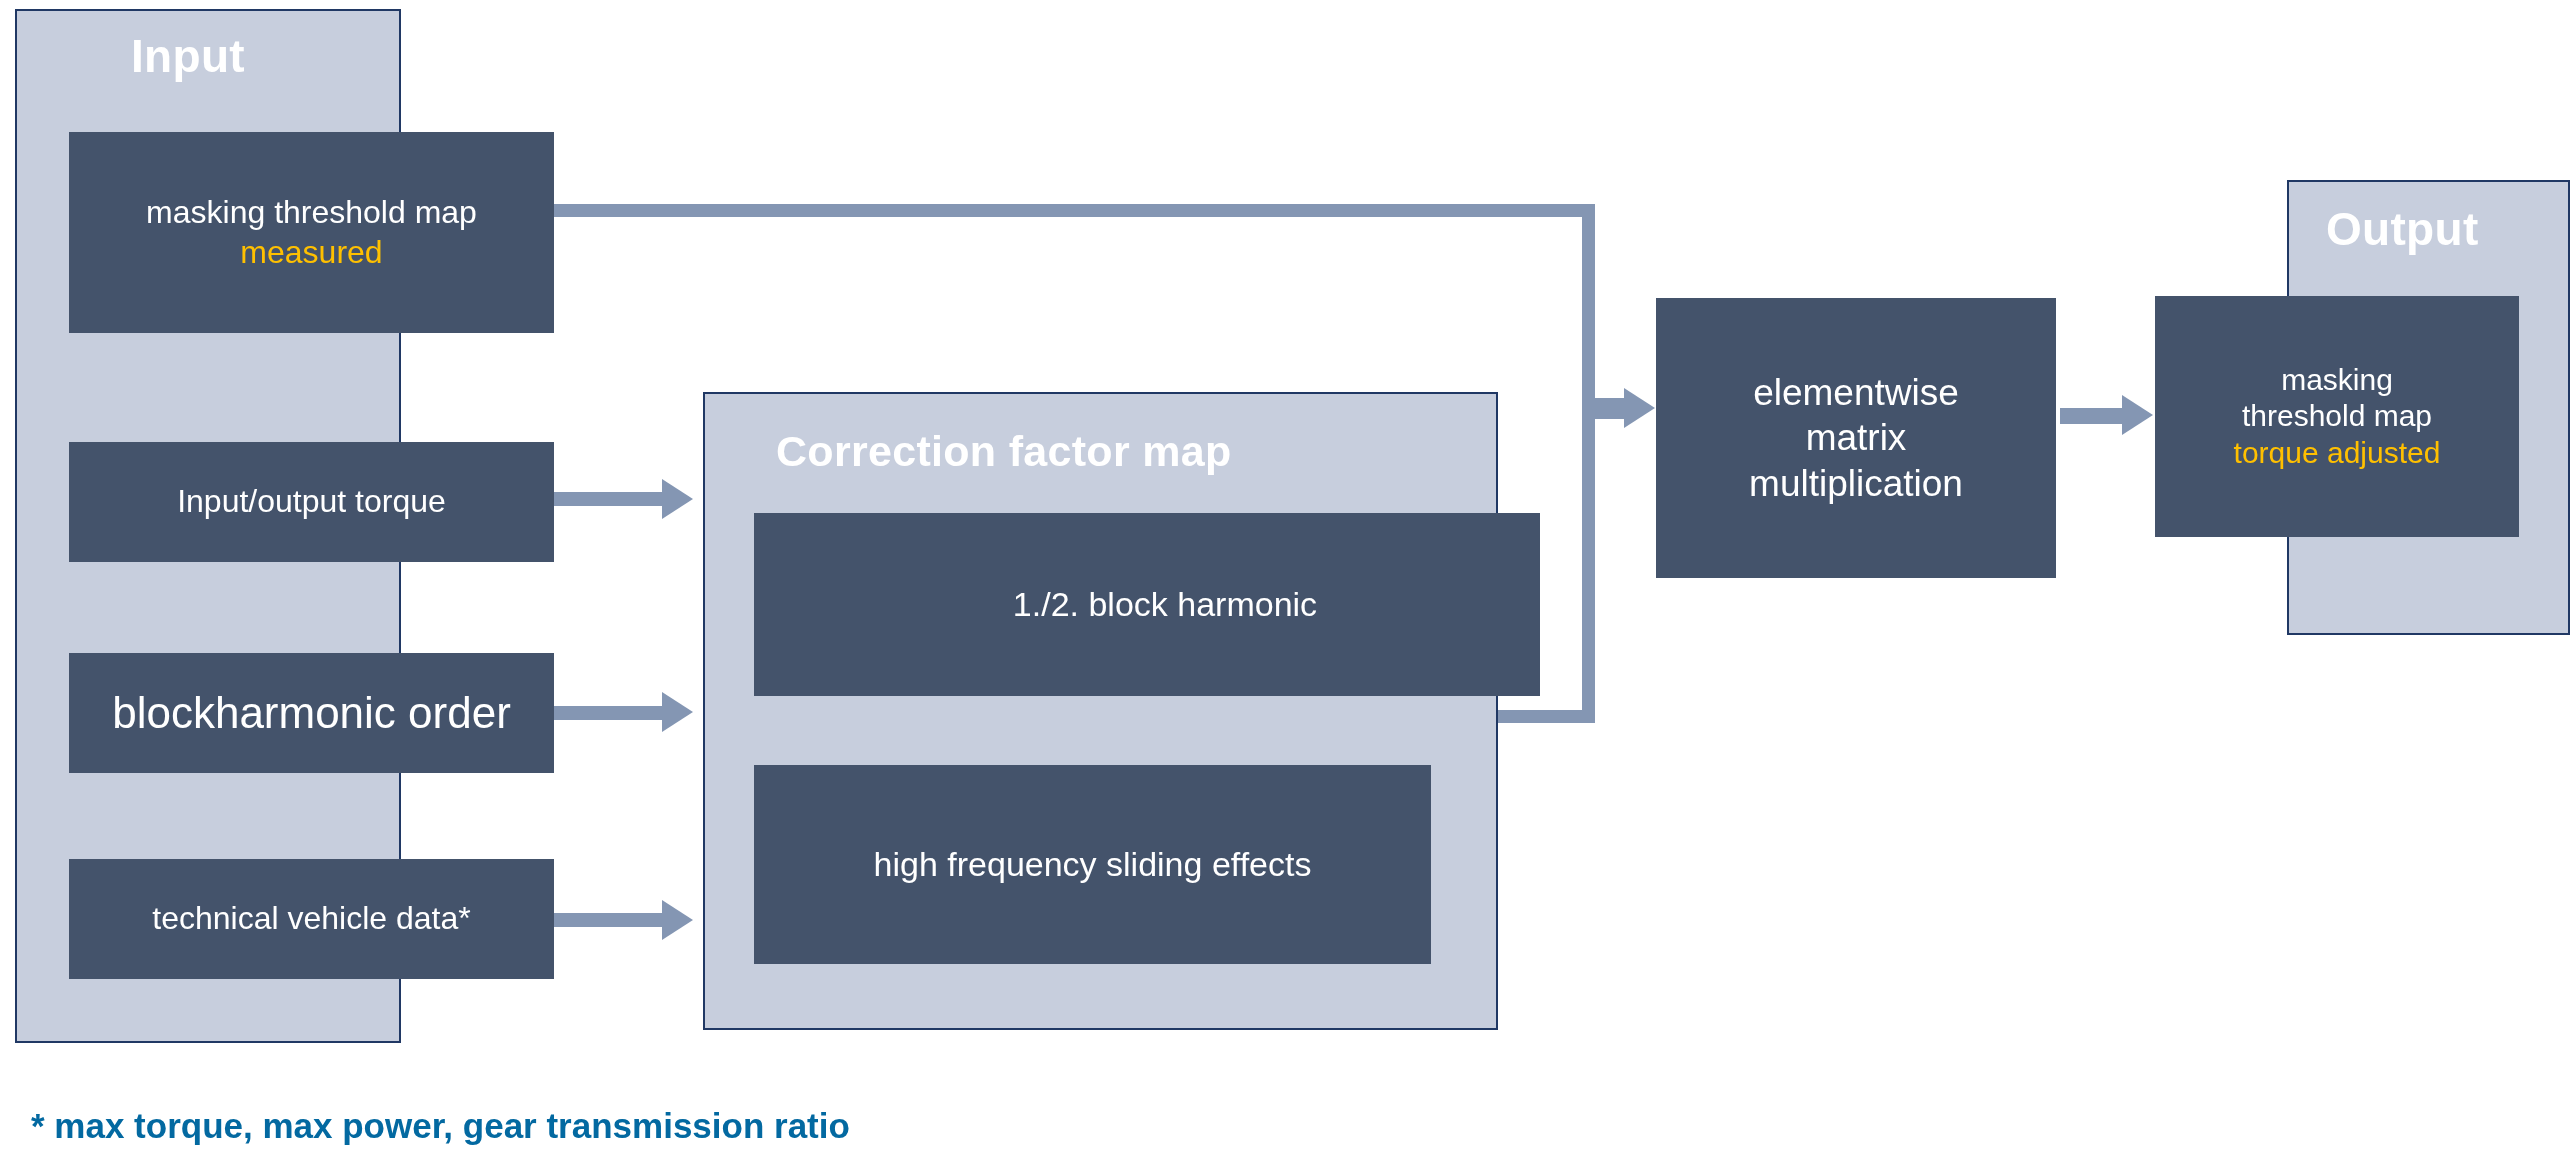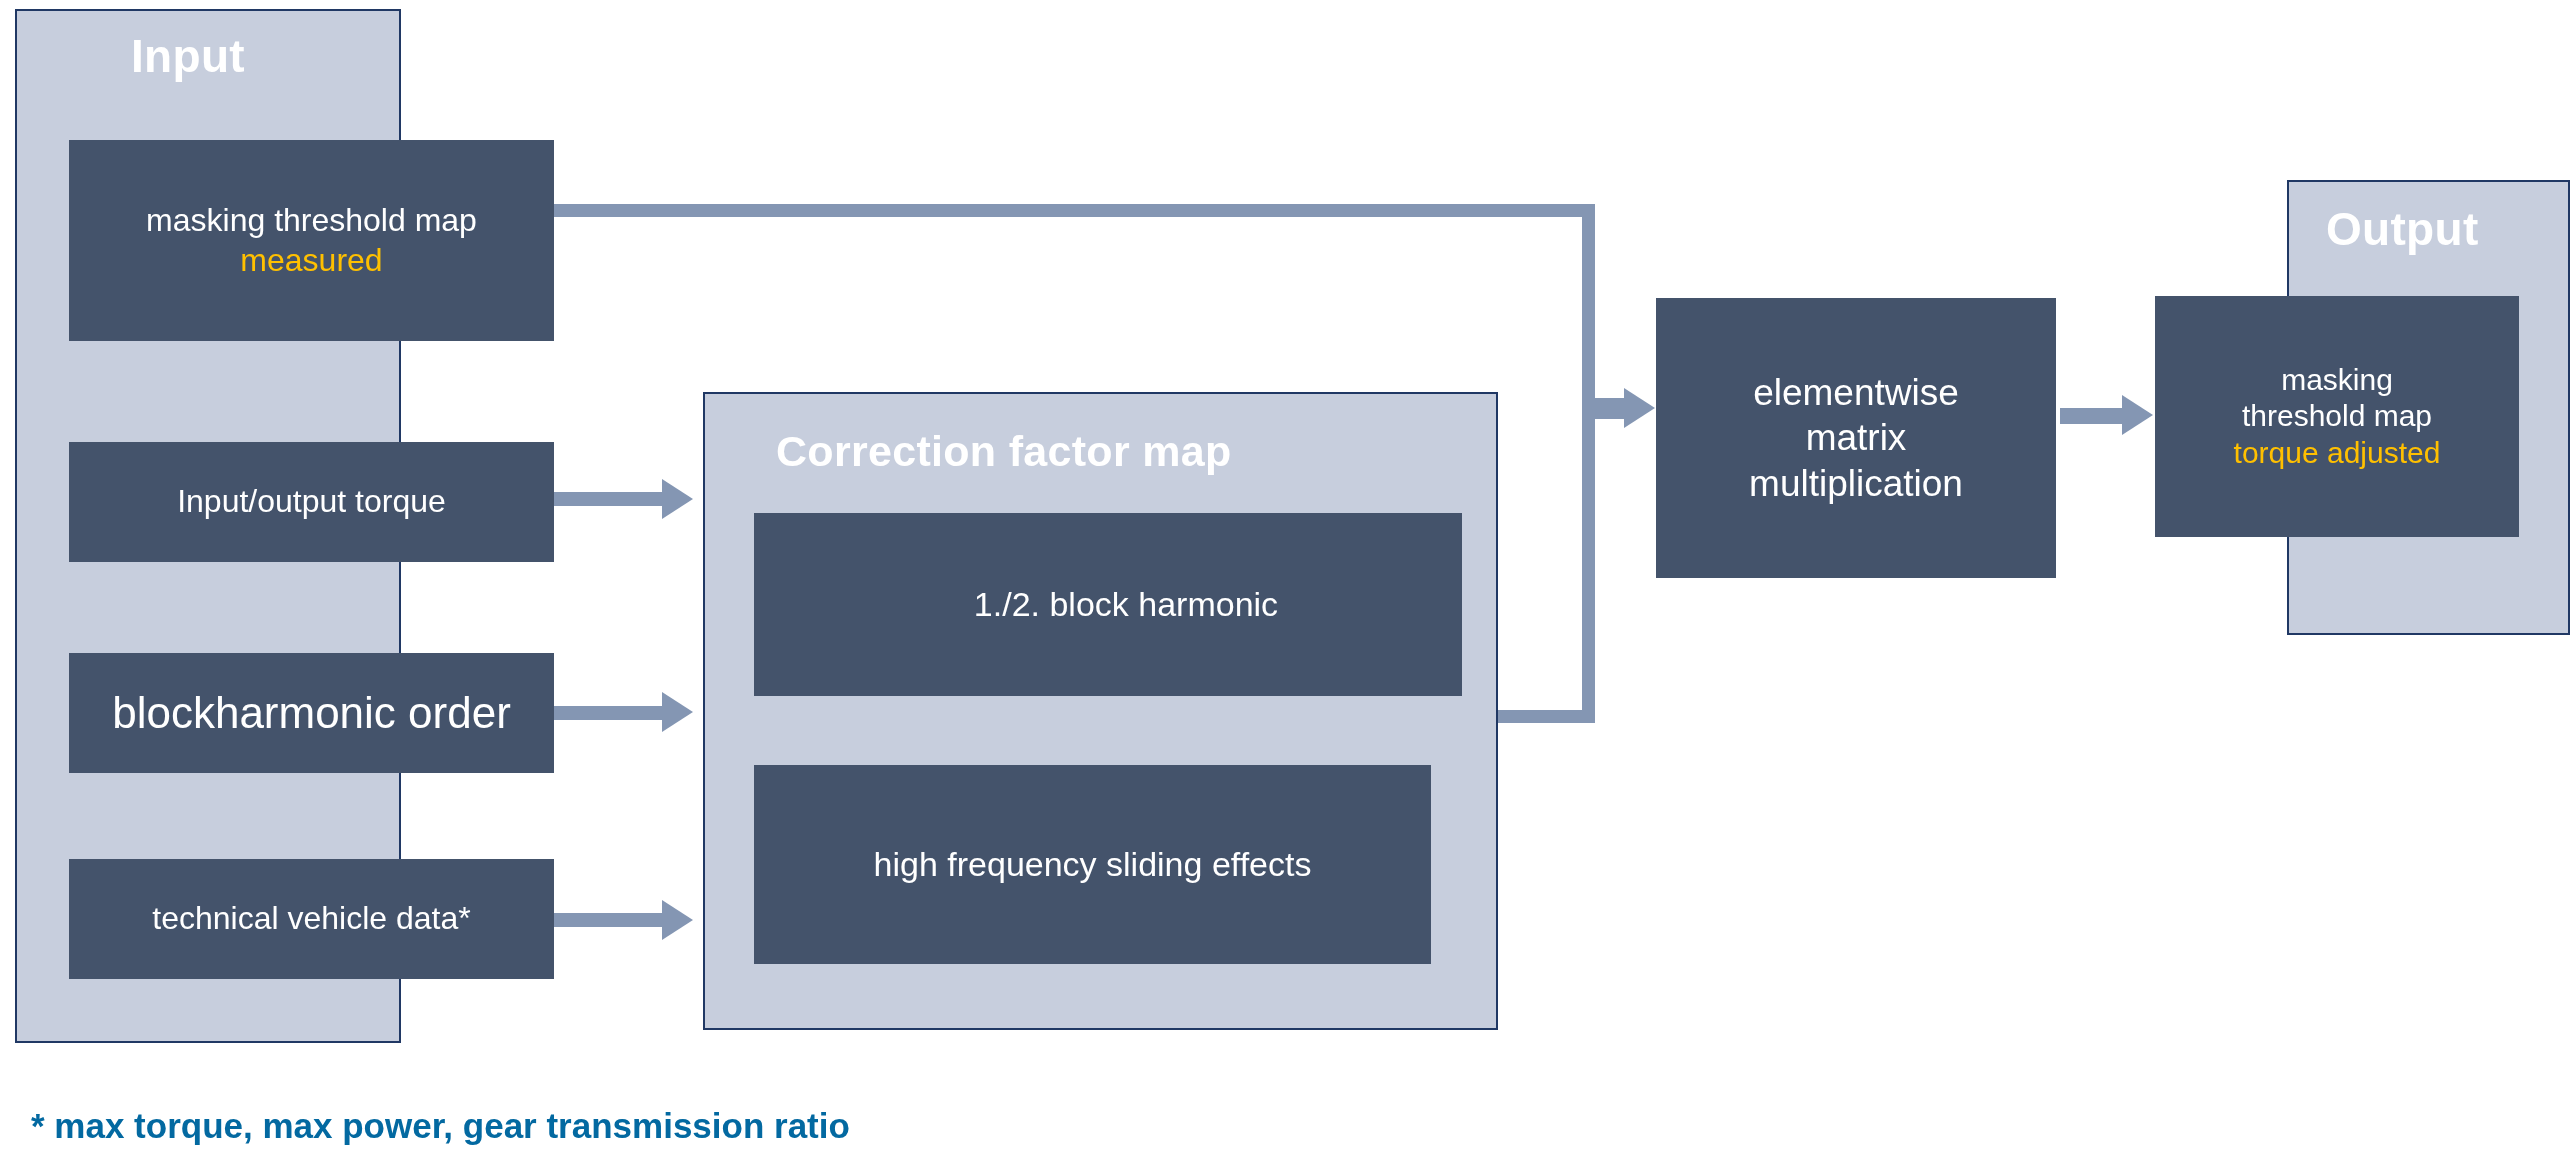--- a/index.html
+++ b/index.html
@@ -60,41 +60,41 @@
   }
 </style>
 </head>
 <body>
 
 <div class="stage">
 
   <div class="panel" style="left:15px;top:9px;width:386px;height:1034px;"></div>
   <div class="panel-title" style="left:131px;top:29px;font-size:46px;">Input</div>
 
-  <div class="block" style="left:69px;top:140px;width:485px;height:201px;font-size:32px;">
+  <div class="block" style="left:69px;top:132px;width:485px;height:201px;font-size:32px;">
     <span class="line">masking threshold map</span>
     <span class="line gold">measured</span>
   </div>
 
   <div class="block" style="left:69px;top:442px;width:485px;height:120px;font-size:32px;">
     <span class="line">Input/output  torque</span>
   </div>
 
   <div class="block" style="left:69px;top:653px;width:485px;height:120px;font-size:44px;">
     <span class="line">blockharmonic  order</span>
   </div>
 
   <div class="block" style="left:69px;top:859px;width:485px;height:120px;font-size:32px;">
     <span class="line">technical vehicle data*</span>
   </div>
 
   <div class="panel" style="left:703px;top:392px;width:795px;height:638px;"></div>
   <div class="panel-title" style="left:776px;top:427px;font-size:43px;">Correction factor map</div>
 
-  <div class="block" style="left:754px;top:513px;width:708px;height:183px;font-size:34px;padding-left:36px;">
+  <div class="block" style="left:754px;top:513px;width:786px;height:183px;font-size:34px;padding-left:36px;">
     <span class="line">1./2. block harmonic</span>
   </div>
 
   <div class="block" style="left:754px;top:765px;width:677px;height:199px;font-size:34px;">
     <span class="line">high frequency sliding effects</span>
   </div>
 
   <div class="block" style="left:1656px;top:298px;width:400px;height:280px;font-size:37px;">
     <span class="line">elementwise</span>
     <span class="line">matrix</span>

